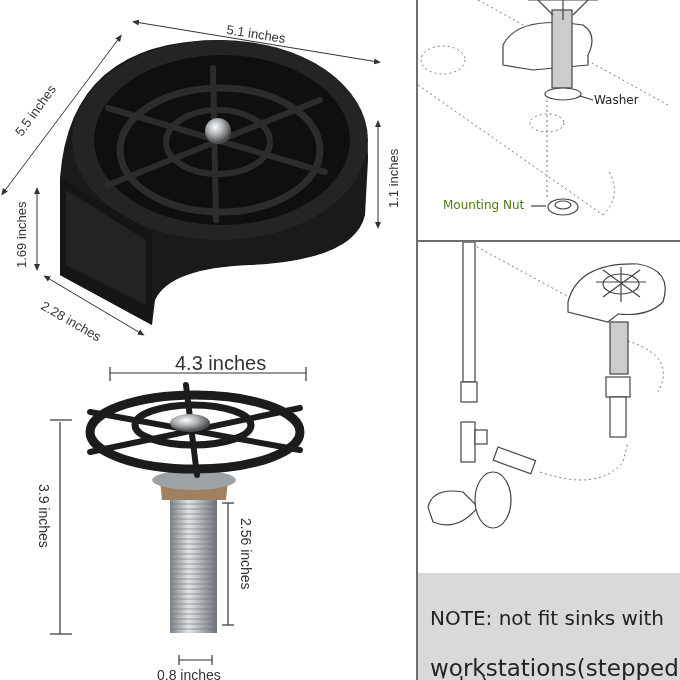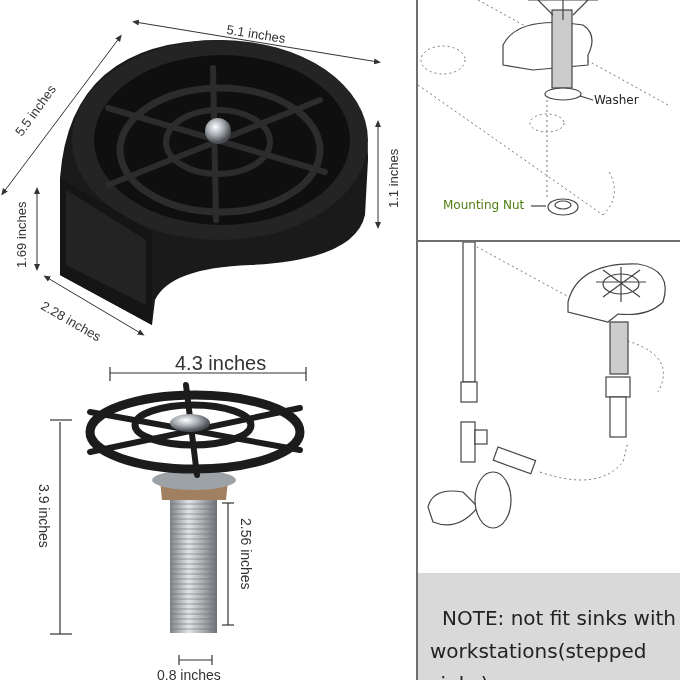--- a/index.html
+++ b/index.html
@@ -155,16 +155,16 @@
       <rect x="192" y="155" width="16" height="40"></rect>
     </g>
     <g stroke="#444" stroke-width="1.2" fill="none">
       <path d="M 178 40 L 228 40 M 203 25 L 203 60 M 185 28 L 222 55 M 222 28 L 185 55"></path>
       <ellipse cx="203" cy="42" rx="18" ry="10"></ellipse>
     </g>
   </svg>
 </div>
 
 <div class="abs" style="left:418px;top:573px;width:262px;height:107px;background:#d9d9d9;">
-  <div class="abs note" style="left:12px;top:33px;font-size:20px;color:#222;white-space:nowrap;margin-left:12px;">NOTE: not fit sinks with</div>
-  <div class="abs note" style="left:12px;top:66px;font-size:20px;color:#222;white-space:nowrap;">workstations(stepped</div>
+  <div class="abs note" style="left:12px;top:33px;font-size:20px;color:#222;white-space:nowrap;">NOTE: not fit sinks with</div>
+  <div class="abs note" style="left:12px;top:82px;font-size:23px;color:#222;white-space:nowrap;">workstations(stepped</div>
   <div class="abs note" style="left:12px;top:99px;font-size:20px;color:#222;white-space:nowrap;">sinks)</div>
 </div>
 
 </body></html>

